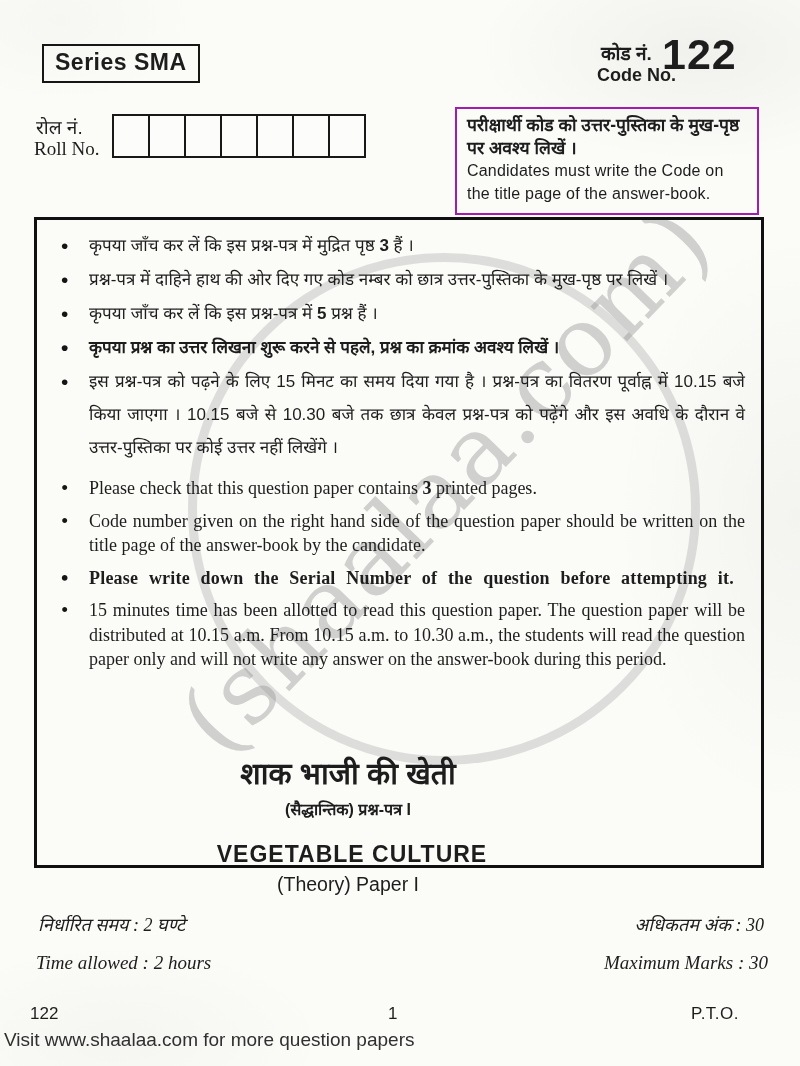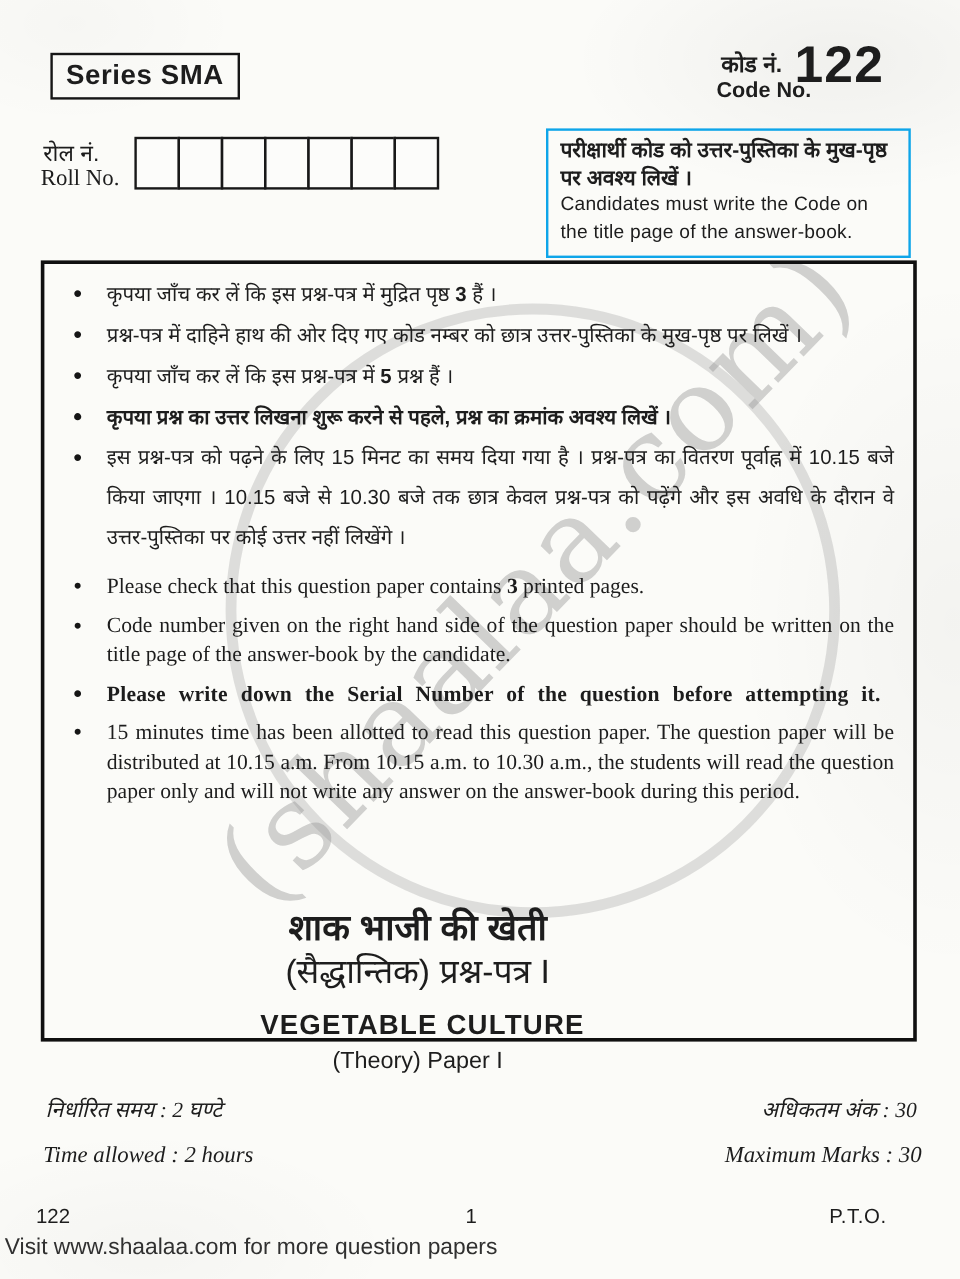--- a/index.html
+++ b/index.html
@@ -41,21 +41,21 @@
   .roll-hi{position:absolute;left:36px;top:114px;font-size:19px;}
   .roll-en{position:absolute;left:34px;top:138px;font-size:19px;font-family:"Liberation Serif", serif;}
   .roll-boxes{position:absolute;left:114px;top:114px;display:flex;}
   .roll-box{
     width:38px;height:44px;box-sizing:border-box;
     border:2px solid #181818;margin-left:-2px;
     background:rgba(255,255,255,0.35);
   }
   .notice-box{
     position:absolute;left:455px;top:107px;width:304px;box-sizing:border-box;
-    border:2px solid #0ea5e9;padding:5px 9px 8px 10px;
+    border:2px solid #a21caf;padding:5px 9px 8px 10px;
   }
   .notice-hi{font-weight:700;font-size:17.5px;line-height:23px;}
   .notice-en{font-size:16px;line-height:22.5px;letter-spacing:0.2px;}
   
   .instruction-box{
     position:absolute;left:34px;top:217px;width:730px;height:651px;box-sizing:border-box;
     border:3px solid #101010;padding:9px 16px 0 22px;overflow:hidden;
   }
   .ins-list{list-style:none;margin:0;padding:0;}
   .ins-list li{position:relative;padding-left:30px;text-align:justify;}
@@ -66,21 +66,21 @@
   .ins-hi{font-size:17px;line-height:34px;font-family:"Liberation Sans", sans-serif;}
   .ins-hi.multi{line-height:33px;}
   .ins-hi.bold{font-weight:700;}
   .ins-en{font-size:18px;line-height:24.5px;font-family:"Liberation Serif", serif;margin-top:8px;}
   .ins-en.first{margin-top:12px;}
   .ins-en.bold{font-weight:700;letter-spacing:0.2px;word-spacing:6px;}
   .num{font-weight:700;}
   
   .title-block{position:absolute;left:0;top:753px;width:696px;text-align:center;}
   .hi-title{font-weight:700;font-size:30px;line-height:42px;}
-  .hi-subtitle{font-weight:400;font-size:28px;line-height:30px;}
+  .hi-subtitle{font-weight:700;font-size:16px;line-height:30px;}
   .en-title{font-weight:700;font-size:23px;line-height:25px;margin-top:17px;letter-spacing:1px;padding-left:8px;}
   .en-subtitle{font-weight:400;font-size:19.5px;line-height:24px;margin-top:5px;}
   
   .meta-time-hi{position:absolute;left:38px;top:912px;font-style:italic;font-size:18px;font-family:"Liberation Serif", serif;}
   .meta-marks-hi{position:absolute;right:36px;top:912px;font-style:italic;font-size:18px;font-family:"Liberation Serif", serif;}
   .meta-time-en{position:absolute;left:36px;top:952px;font-style:italic;font-size:19px;font-family:"Liberation Serif", serif;}
   .meta-marks-en{position:absolute;right:32px;top:952px;font-style:italic;font-size:19px;font-family:"Liberation Serif", serif;}
   
   .footer-code{position:absolute;left:30px;top:1004px;font-size:17px;}
   .footer-page{position:absolute;left:388px;top:1004px;font-size:17px;}

